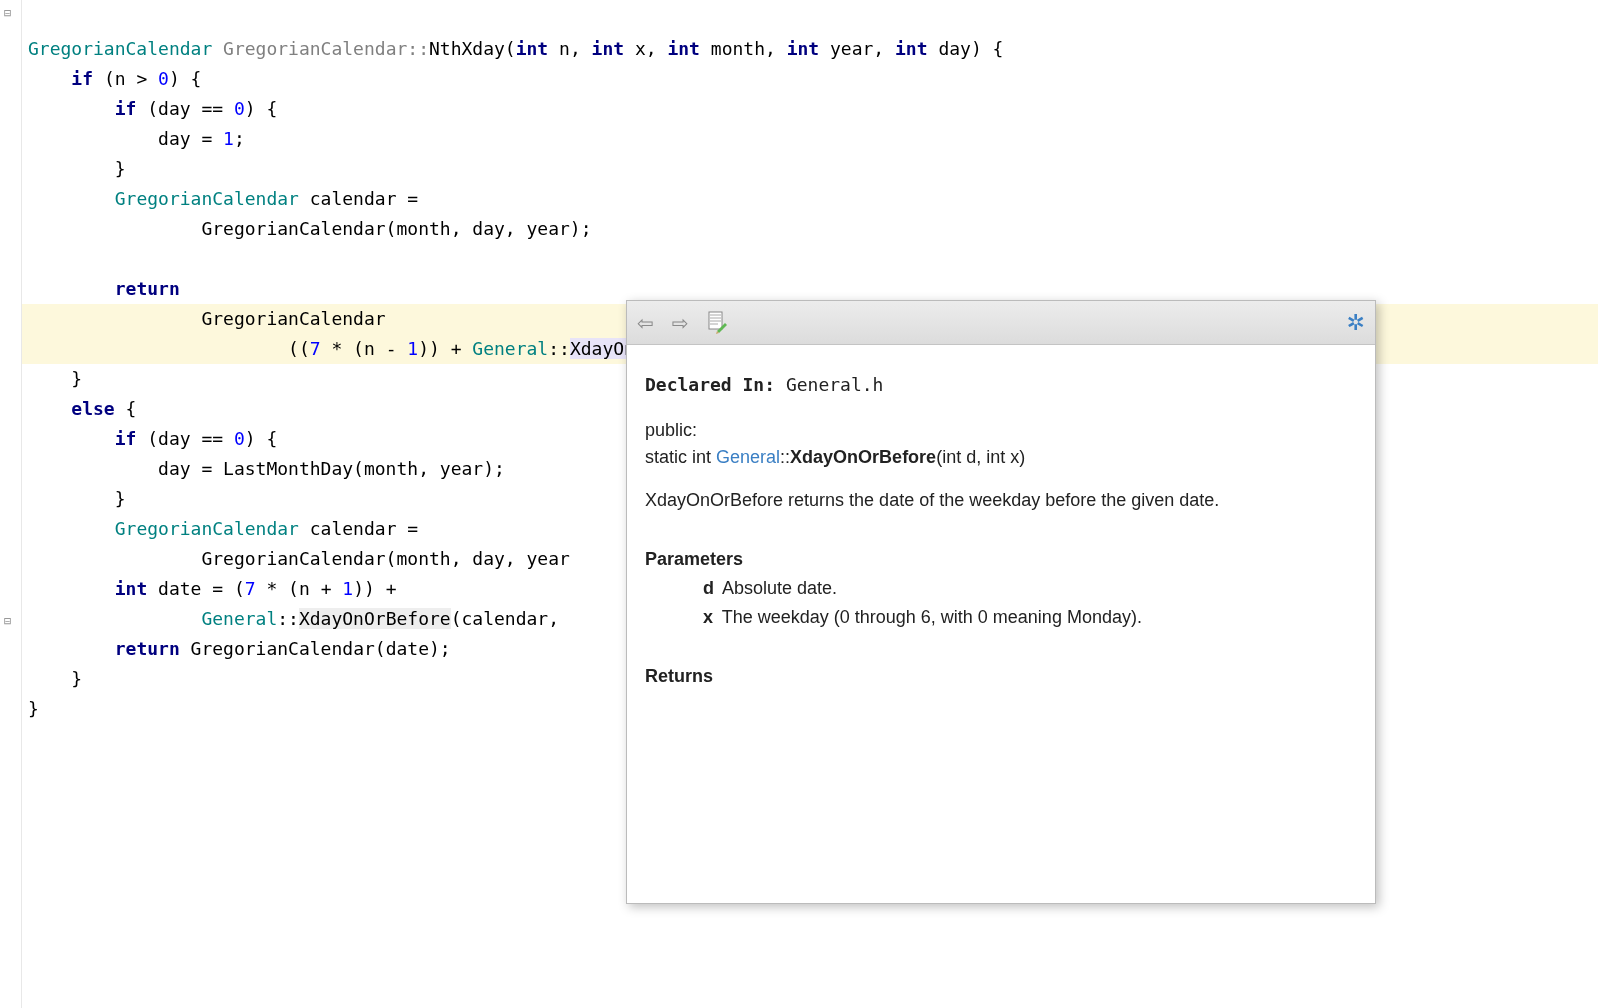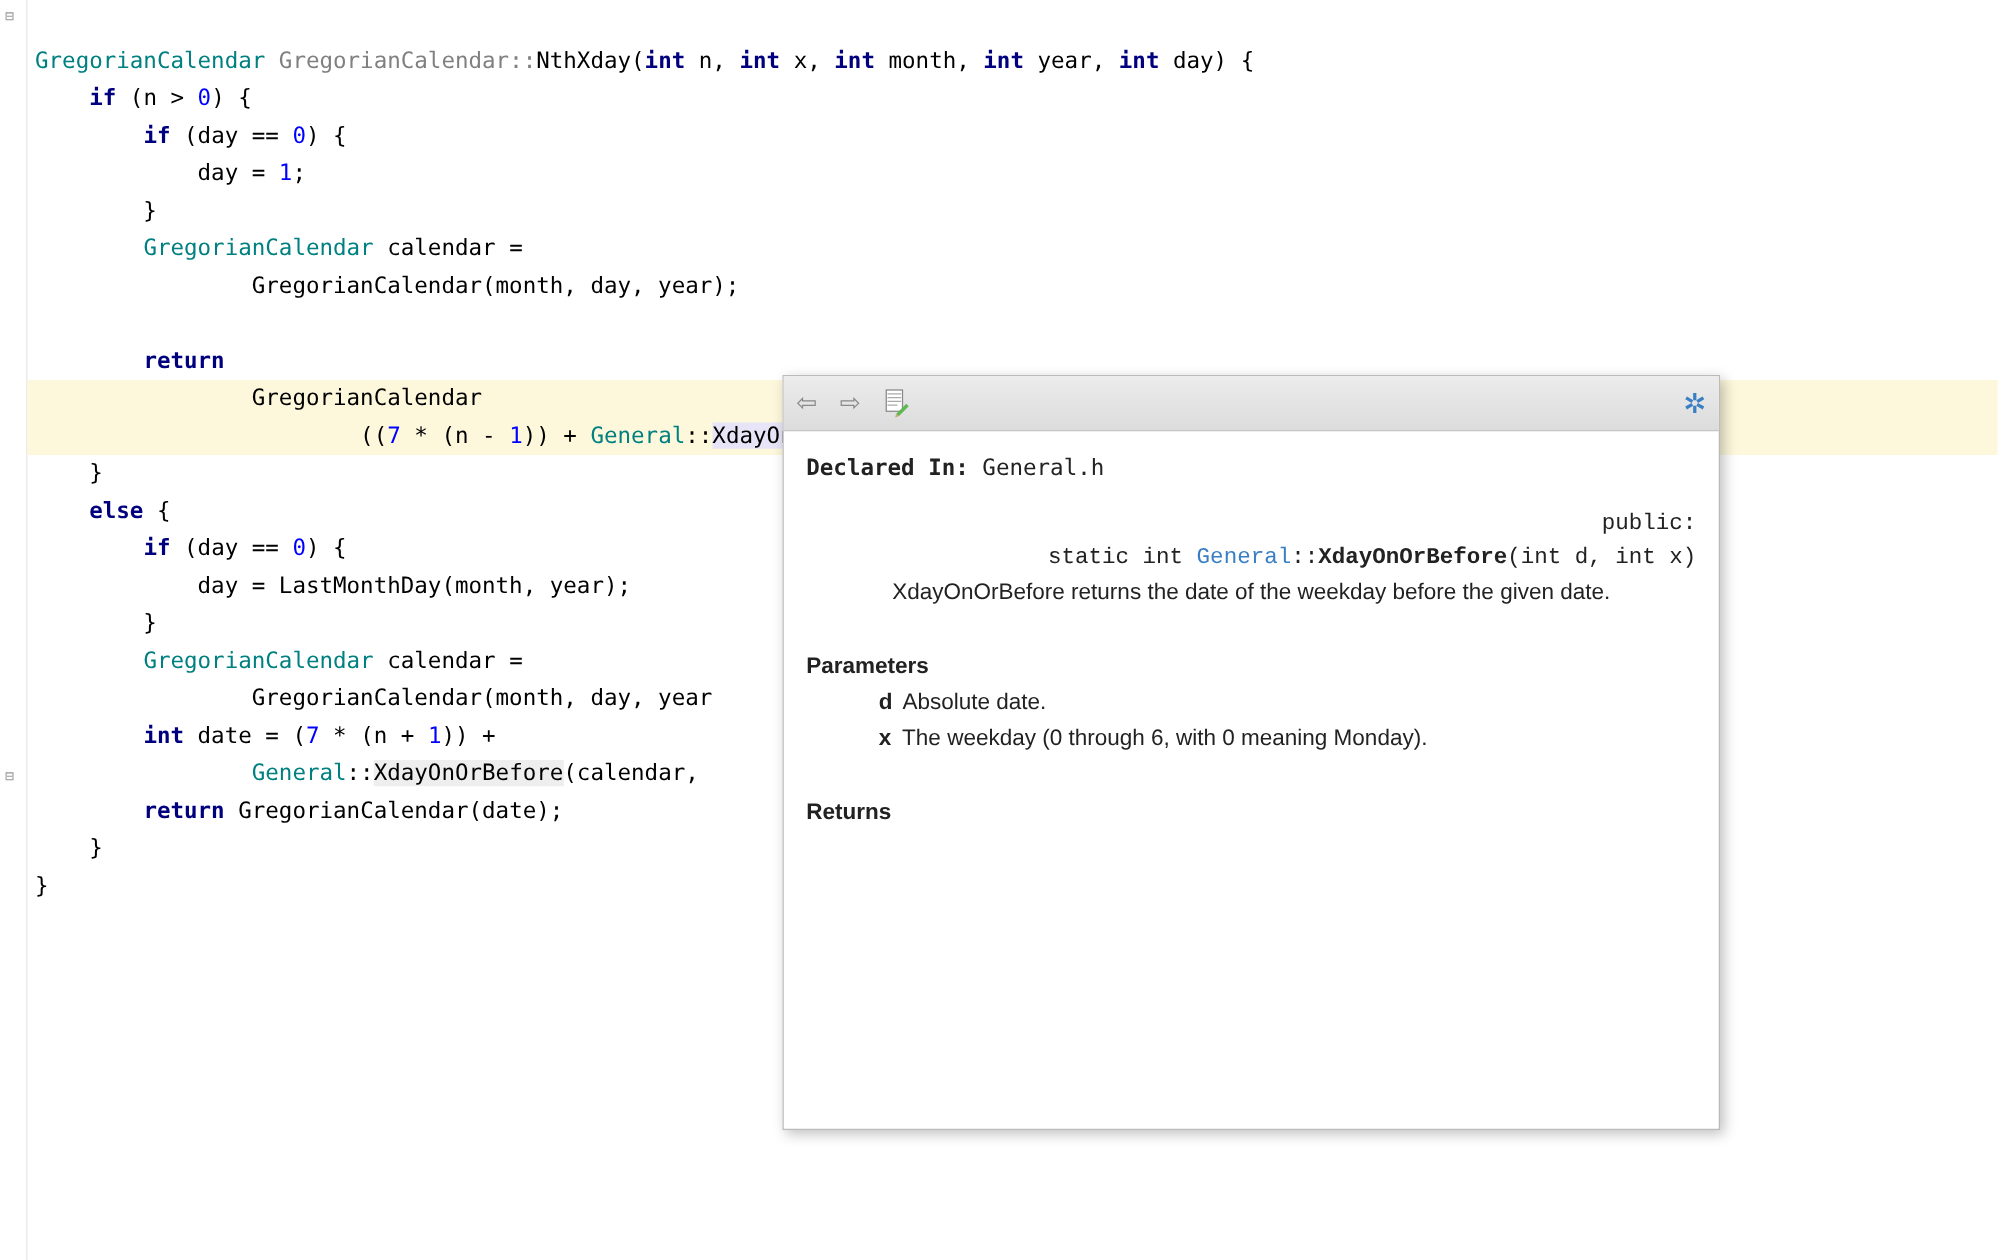--- a/index.html
+++ b/index.html
@@ -88,29 +88,29 @@
       height: 24px;
       position: relative;
     }
     .edit-icon svg { width: 20px; height: 24px; }
     .gear-icon {
       font-size: 22px;
       color: #3a7fc4;
       cursor: pointer;
     }
     .tooltip-body {
-      padding: 16px 18px;
+      padding: 26px 18px;
       line-height: 1.5;
     }
     .decl-label { font-weight: bold; font-family: "Menlo", monospace; }
     .decl-file { font-family: "Menlo", monospace; }
-    .sig { font-family: Liberation Mono, monospace; margin-top: 18px; text-align: right; }
+    .sig { font-family: Liberation Sans, sans-serif; margin-top: 18px; }
     .sig .cls { color: #3a7fc4; }
     .sig .method { font-weight: bold; }
-    .desc { margin-top: 0; text-align: center; }
+    .desc { margin-top: 16px; }
     .section-h { font-weight: bold; margin-top: 32px; }
     .param-row { margin-left: 58px; margin-top: 2px; }
     .param-row .pn { font-weight: bold; margin-right: 4px; }
     .returns-body { margin-left: 58px; margin-top: 12px; }
   </style>
 </head>
 <body>
 
 <div class="editor">
   <div class="gutter">

